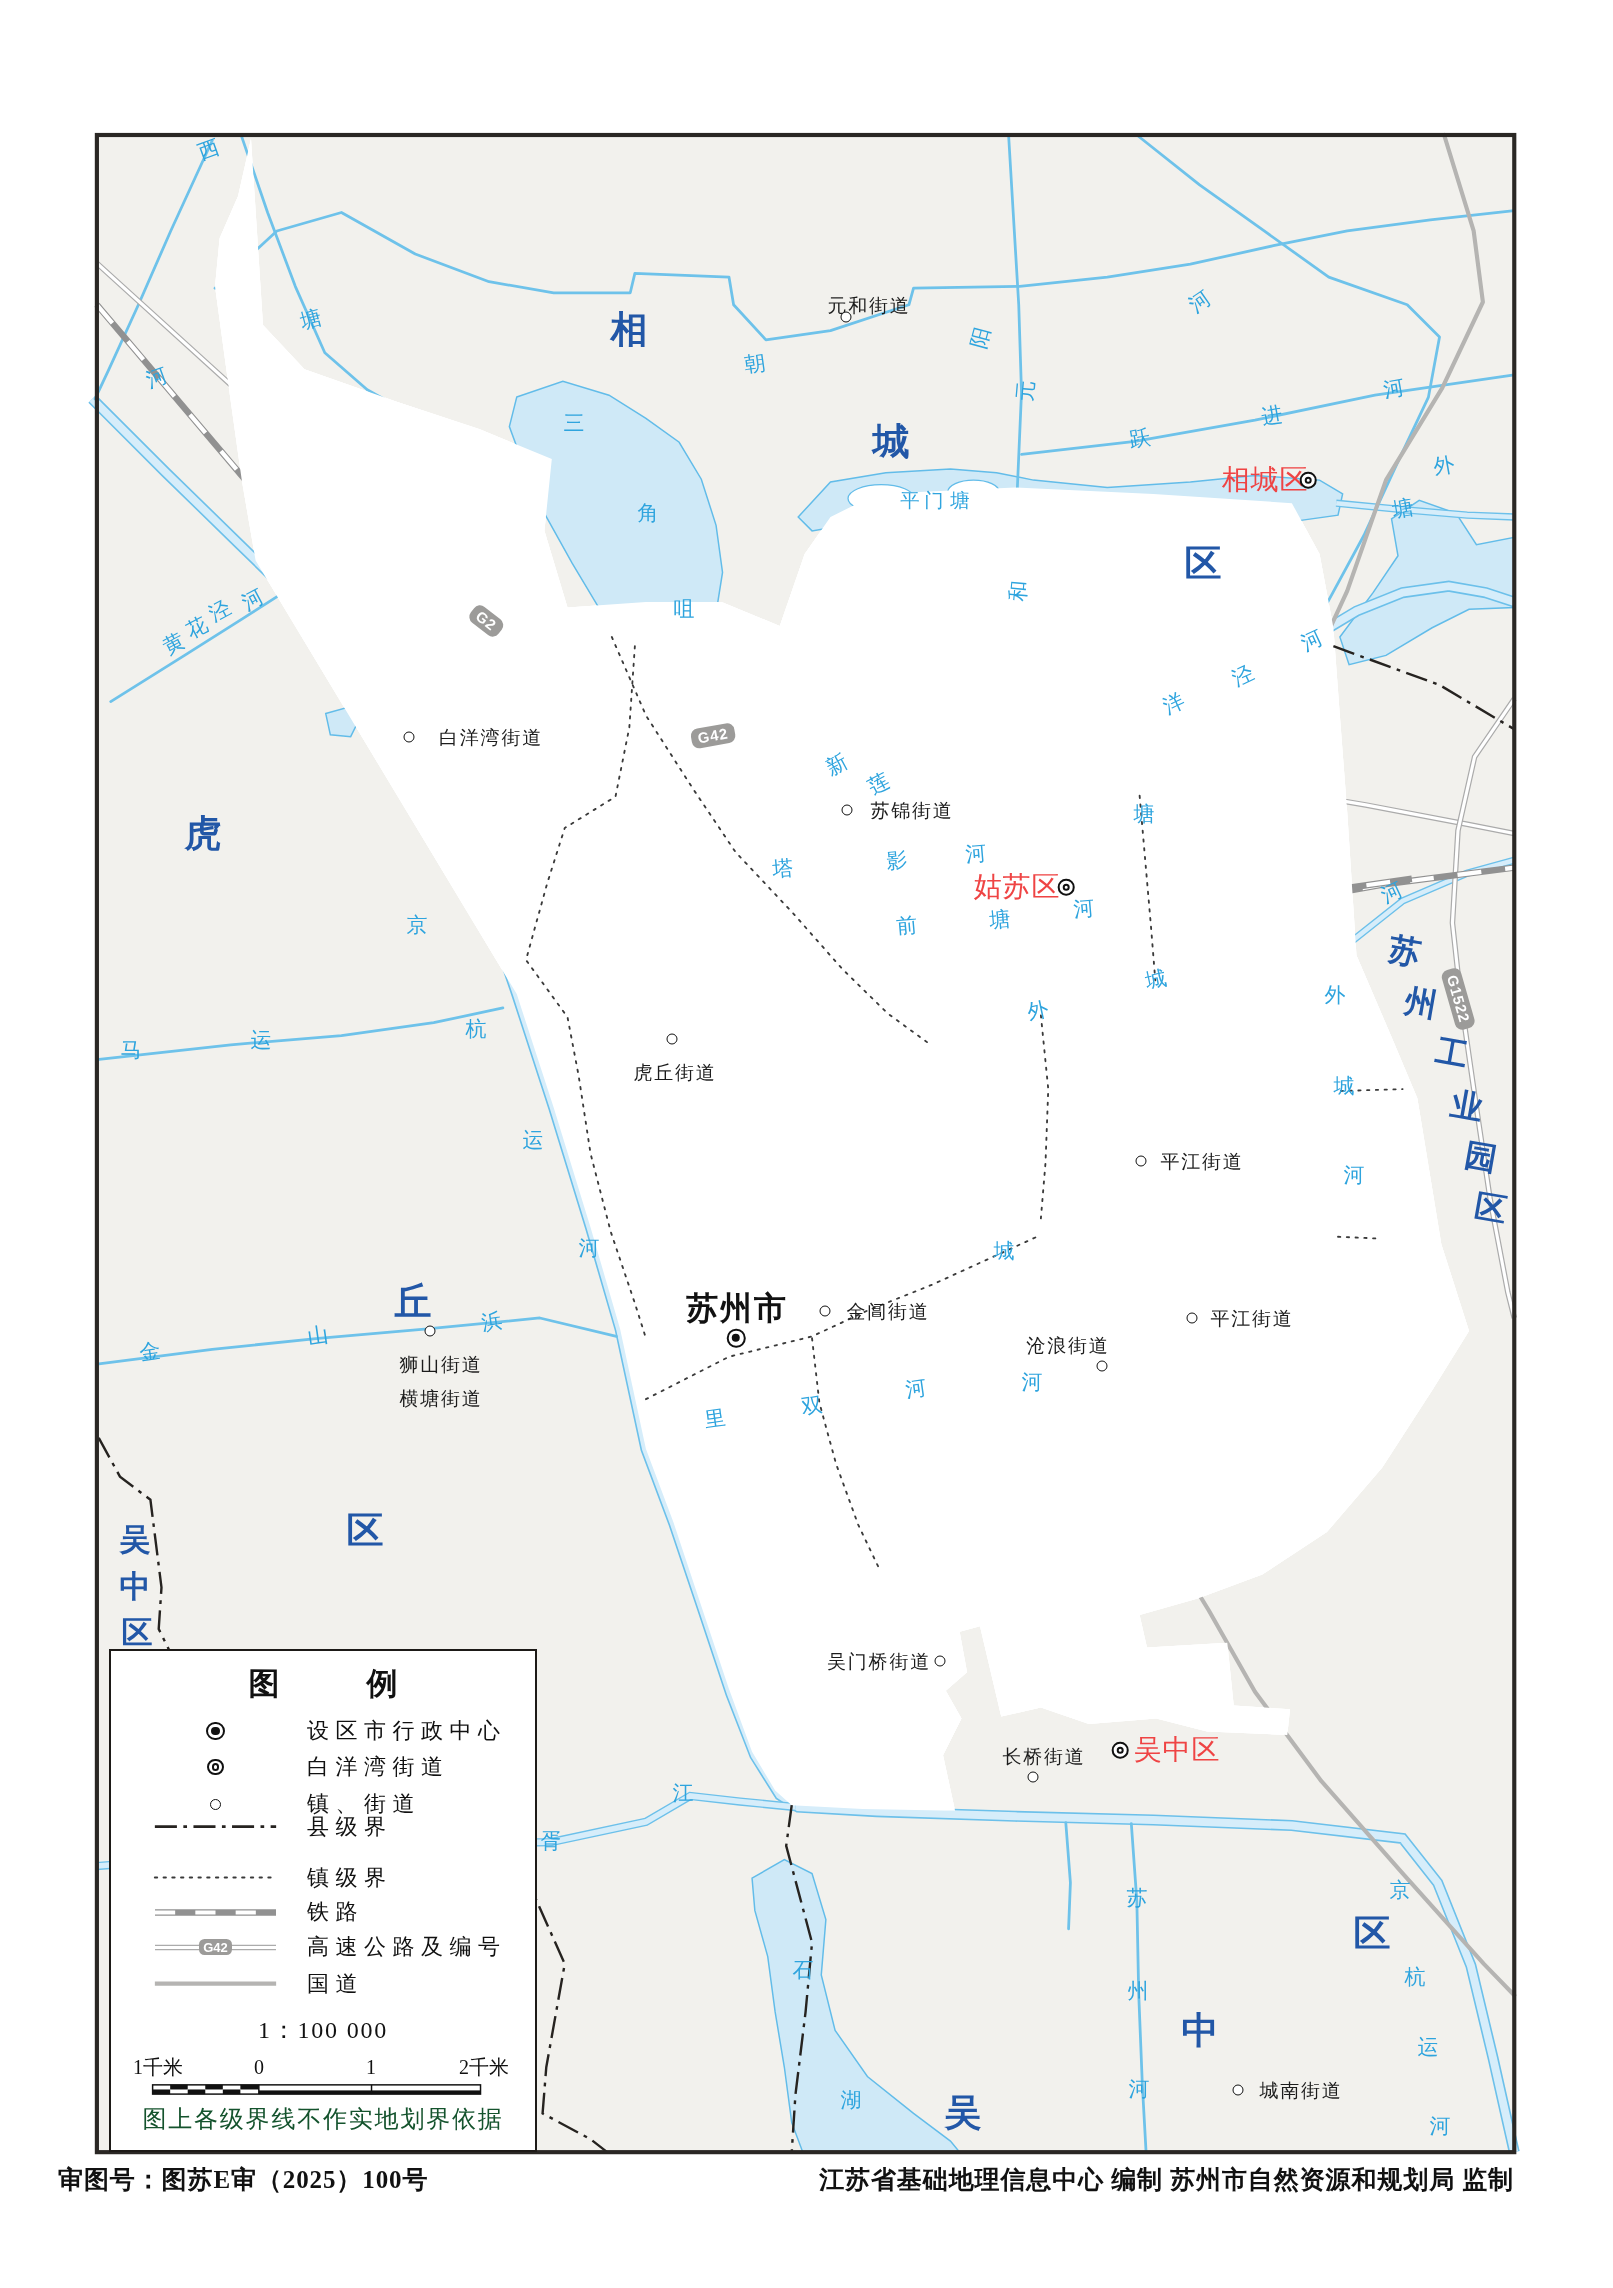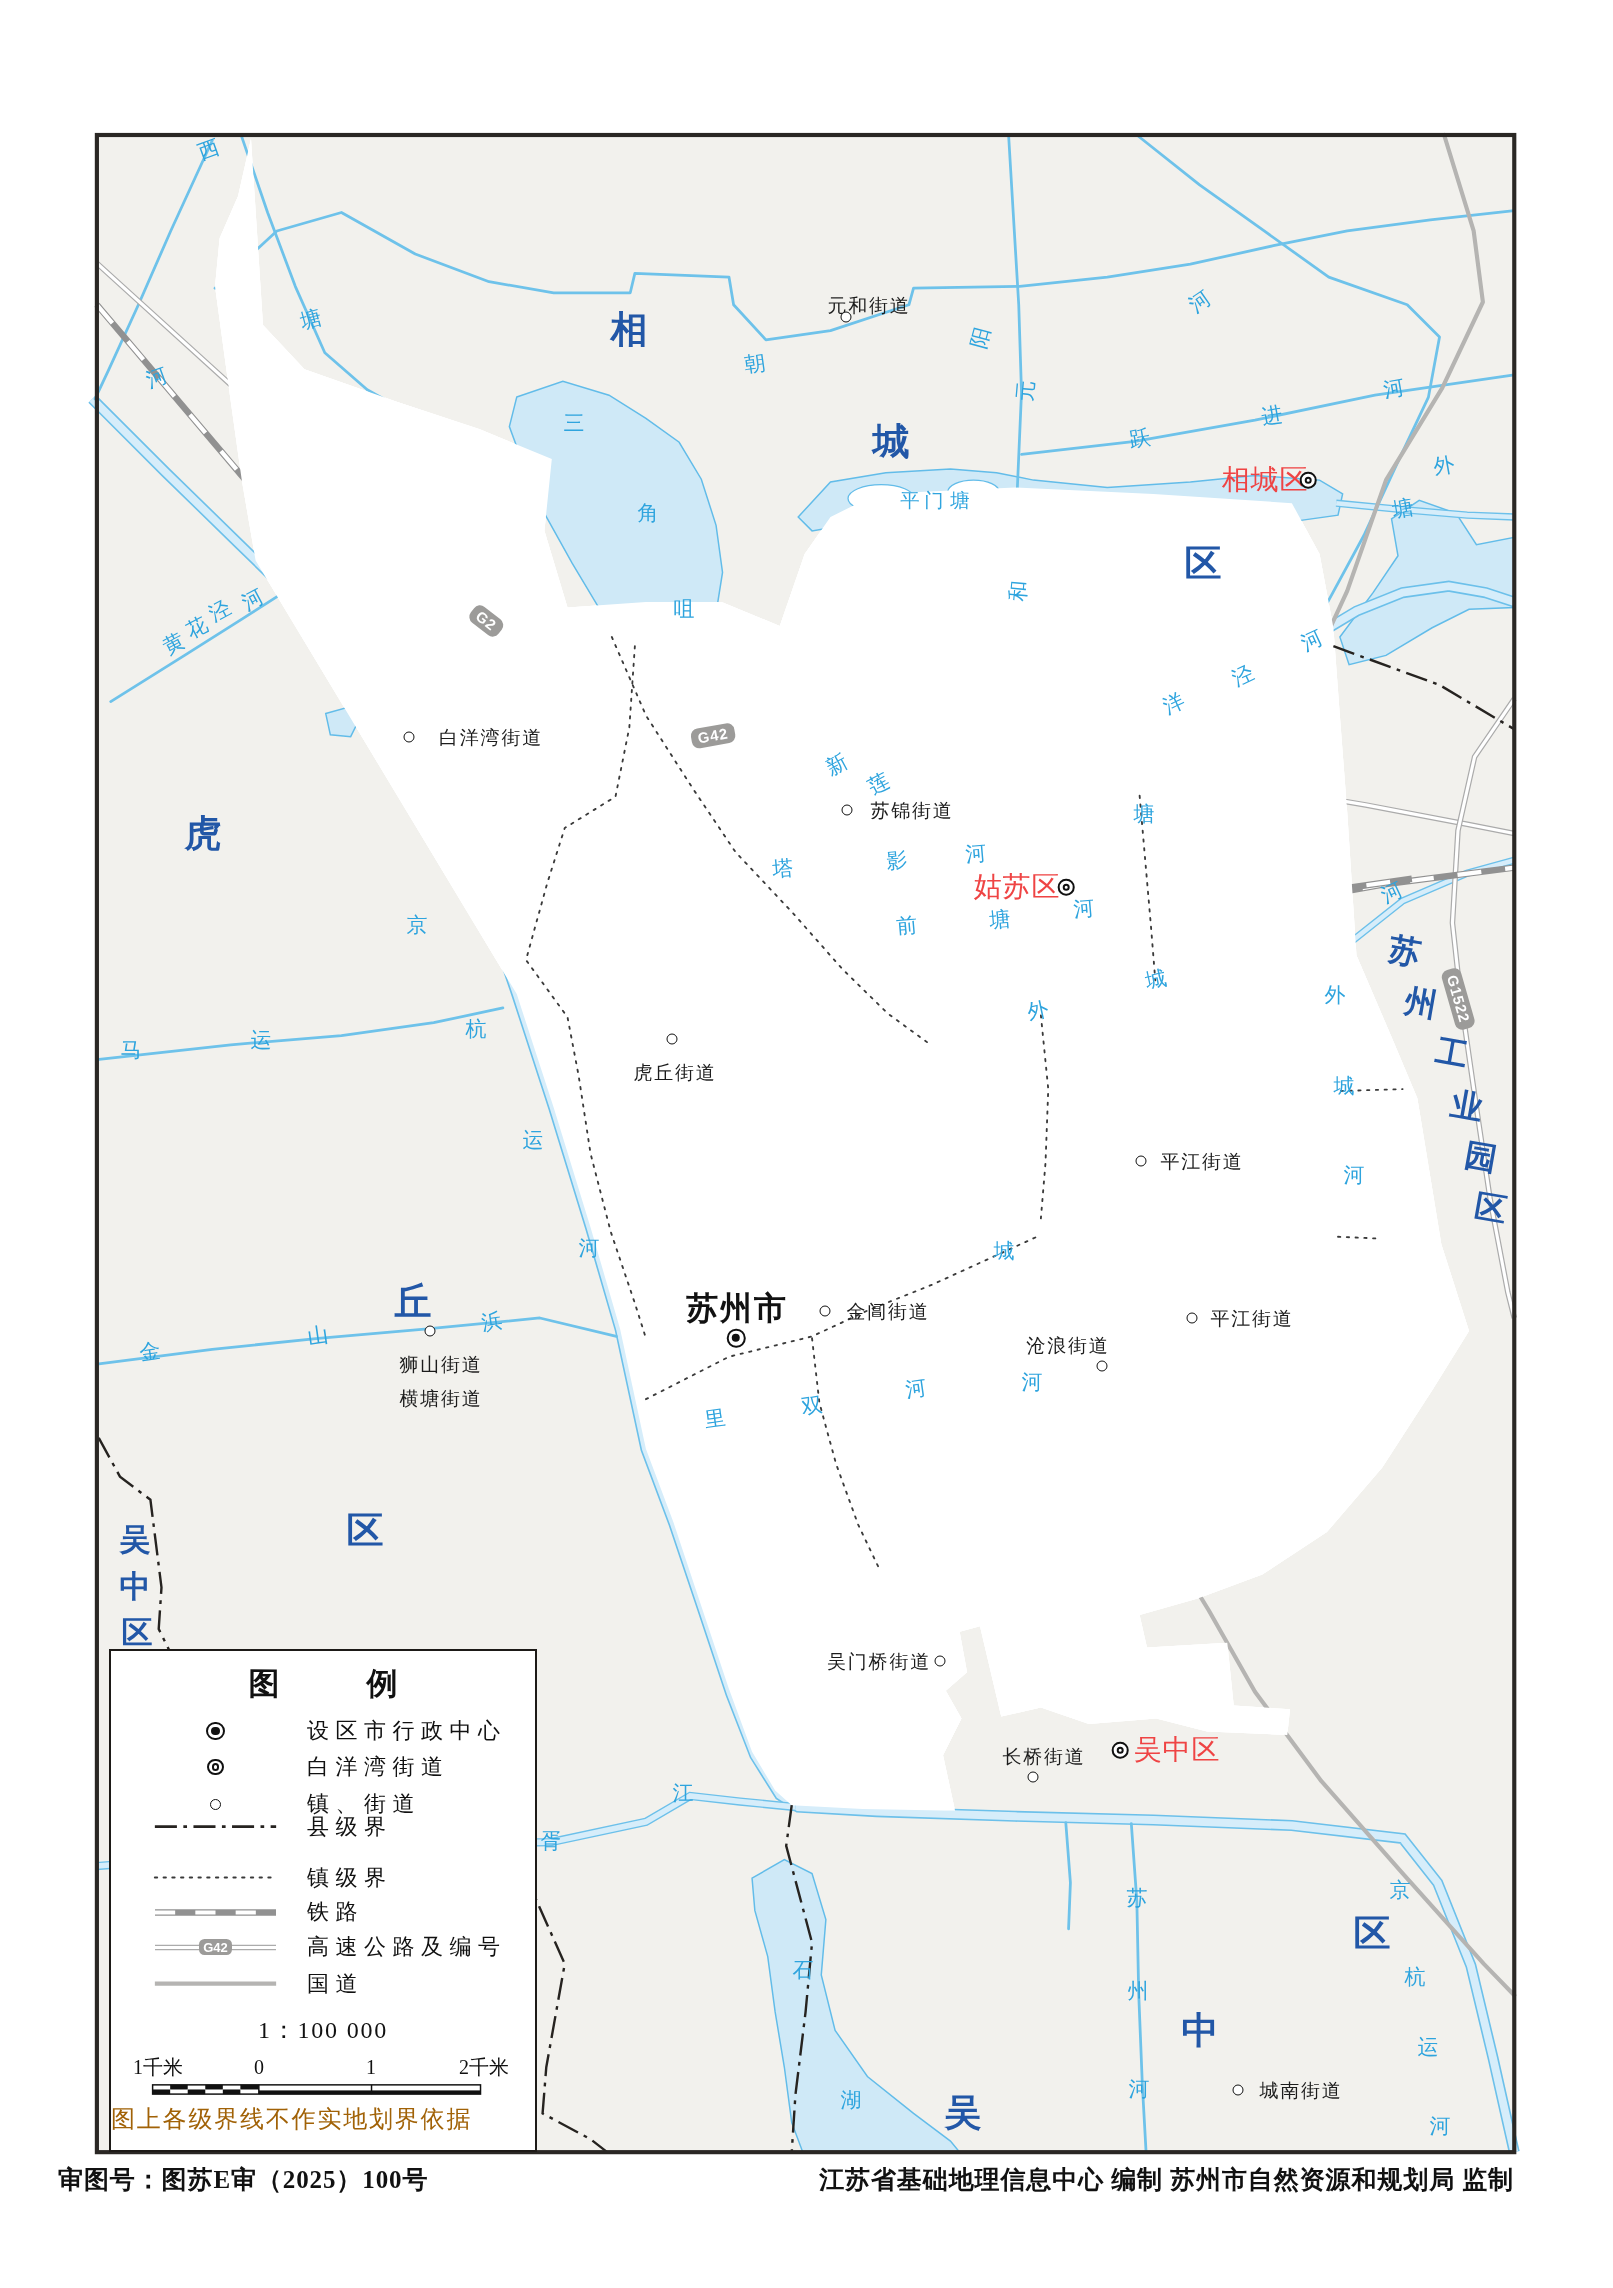--- a/index.html
+++ b/index.html
@@ -39,22 +39,22 @@
   .sy-city{width:18.5px;height:18.5px;border:2.4px solid #111;}
   .sy-city::after{content:"";position:absolute;left:50%;top:50%;width:8.3px;height:8.3px;margin:-4.2px 0 0 -4.2px;border-radius:50%;background:#111;}
   .sy-county{width:16.6px;height:16.6px;border:2.2px solid #111;}
   .sy-county::after{content:"";position:absolute;left:50%;top:50%;width:7.4px;height:7.4px;margin:-3.7px 0 0 -3.7px;border-radius:50%;border:2px solid #111;box-sizing:border-box;}
   .sy-town{width:11px;height:11px;border:1.9px solid #111;}
   .lg-badge{position:absolute;background:#9c9b99;color:#fff;font:700 13px/1 "Liberation Sans",sans-serif;
             padding:1.8px 4.6px;border-radius:5.5px;}
   .lg-scale{position:absolute;left:0;width:100%;text-align:center;top:367px;
             font:24px/1 "Liberation Serif",serif;color:#111;letter-spacing:1.8px;}
   .lg-tick{position:absolute;transform:translateX(-50%);font:20px/1 "Liberation Serif",serif;color:#111;}
-  .lg-note{position:absolute;left:0;width:100%;top:456px;text-align:left;
-           font:24px/1 "Liberation Sans",sans-serif;color:#a16207;letter-spacing:1.8px;}
+  .lg-note{position:absolute;left:0;width:100%;top:456px;text-align:center;
+           font:24px/1 "Liberation Sans",sans-serif;color:#14532d;letter-spacing:1.8px;}
   
   .foot{position:absolute;top:2165px;font:700 25px/1.2 "Liberation Serif",serif;color:#111;letter-spacing:0.9px;}
   #foot-left{left:58px;}
   #foot-right{right:99px;}
 </style>
 </head>
 <body>
 
 <div id="stage">
 

